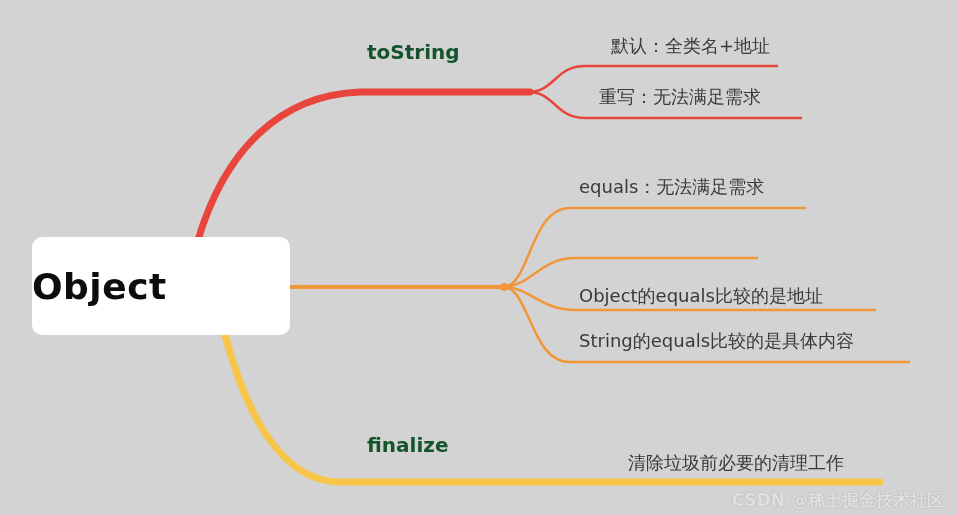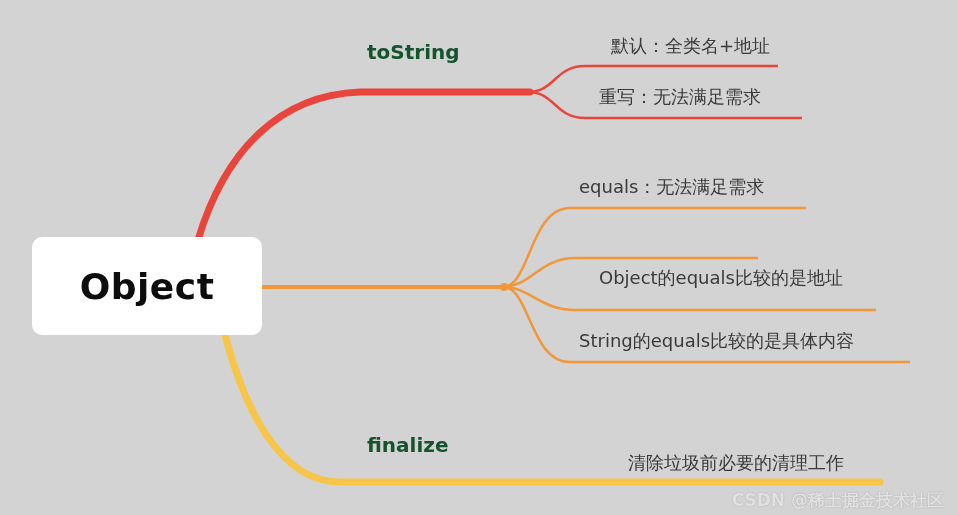--- a/index.html
+++ b/index.html
@@ -19,27 +19,26 @@
     }
     svg.lines {
       position: absolute;
       left: 0; top: 0;
       width: 958px; height: 515px;
     }
     .root {
       position: absolute;
       left: 32px;
       top: 237px;
-      width: 230px;
+      width: 258px;
       height: 98px;
       background: #ffffff;
       border-radius: 10px;
       display: flex;
       align-items: center;
-      justify-content: center;
     }
     .root-label {
       font-family: "DejaVu Sans", "Liberation Sans", sans-serif;
       font-weight: bold;
       font-size: 36px;
       color: #0d0d0d;
       letter-spacing: 0.5px;
     }
     .branch-label {
       position: absolute;
@@ -95,20 +94,20 @@
 
   <div class="root">
     <span class="root-label">Object</span>
   </div>
 
   <div class="branch-label" style="left:367px; top:40px;">toString</div>
   <div class="leaf-label" style="left:599px; top:34px;margin-left:12px;">默认：全类名+地址</div>
   <div class="leaf-label" style="left:599px; top:85px;">重写：无法满足需求</div>
 
   <div class="leaf-label" style="left:579px; top:175px;">equals：无法满足需求</div>
-  <div class="leaf-label" style="left:579px; top:266px;margin-left:20px;">Object的equals比较的是地址</div>
+  <div class="leaf-label" style="left:579px; top:284px;">Object的equals比较的是地址</div>
   <div class="leaf-label" style="left:579px; top:329px;">String的equals比较的是具体内容</div>
 
   <div class="branch-label" style="left:367px; top:433px;text-align:center;">finalize</div>
   <div class="leaf-label" style="left:588px; top:451px;margin-left:40px;">清除垃圾前必要的清理工作</div>
 
   <div class="watermark">CSDN @稀土掘金技术社区</div>
 </div>
 
 </body></html>

